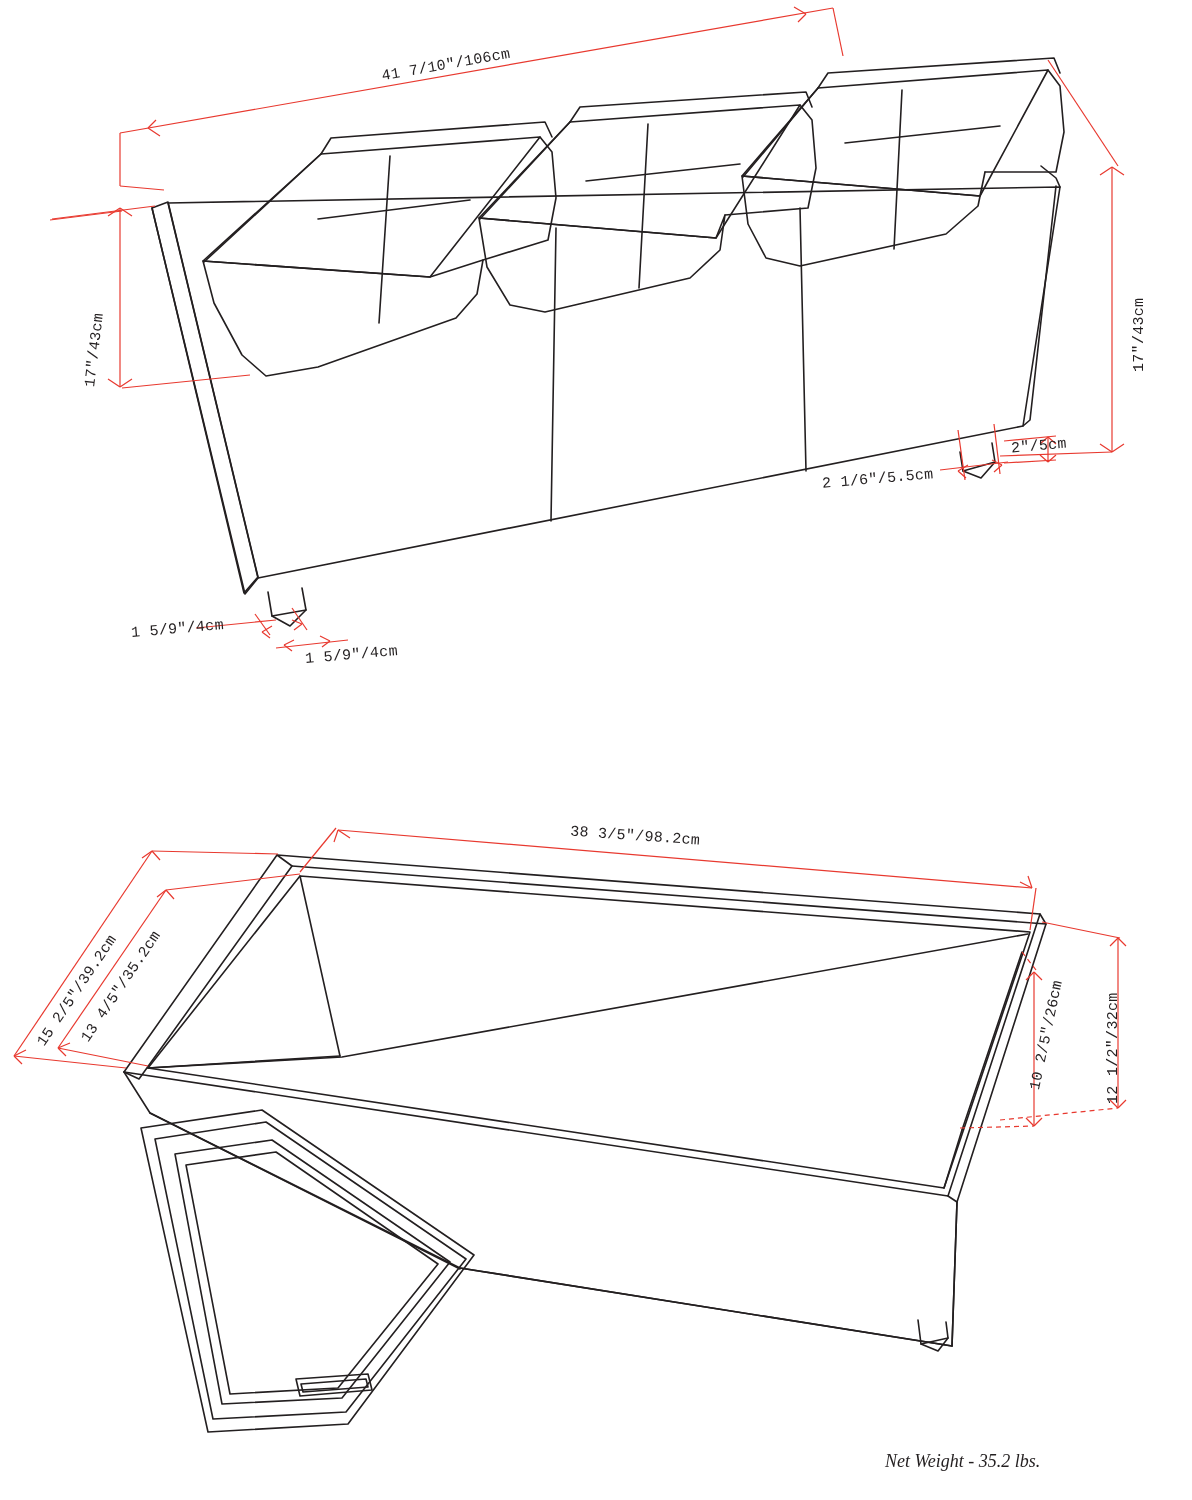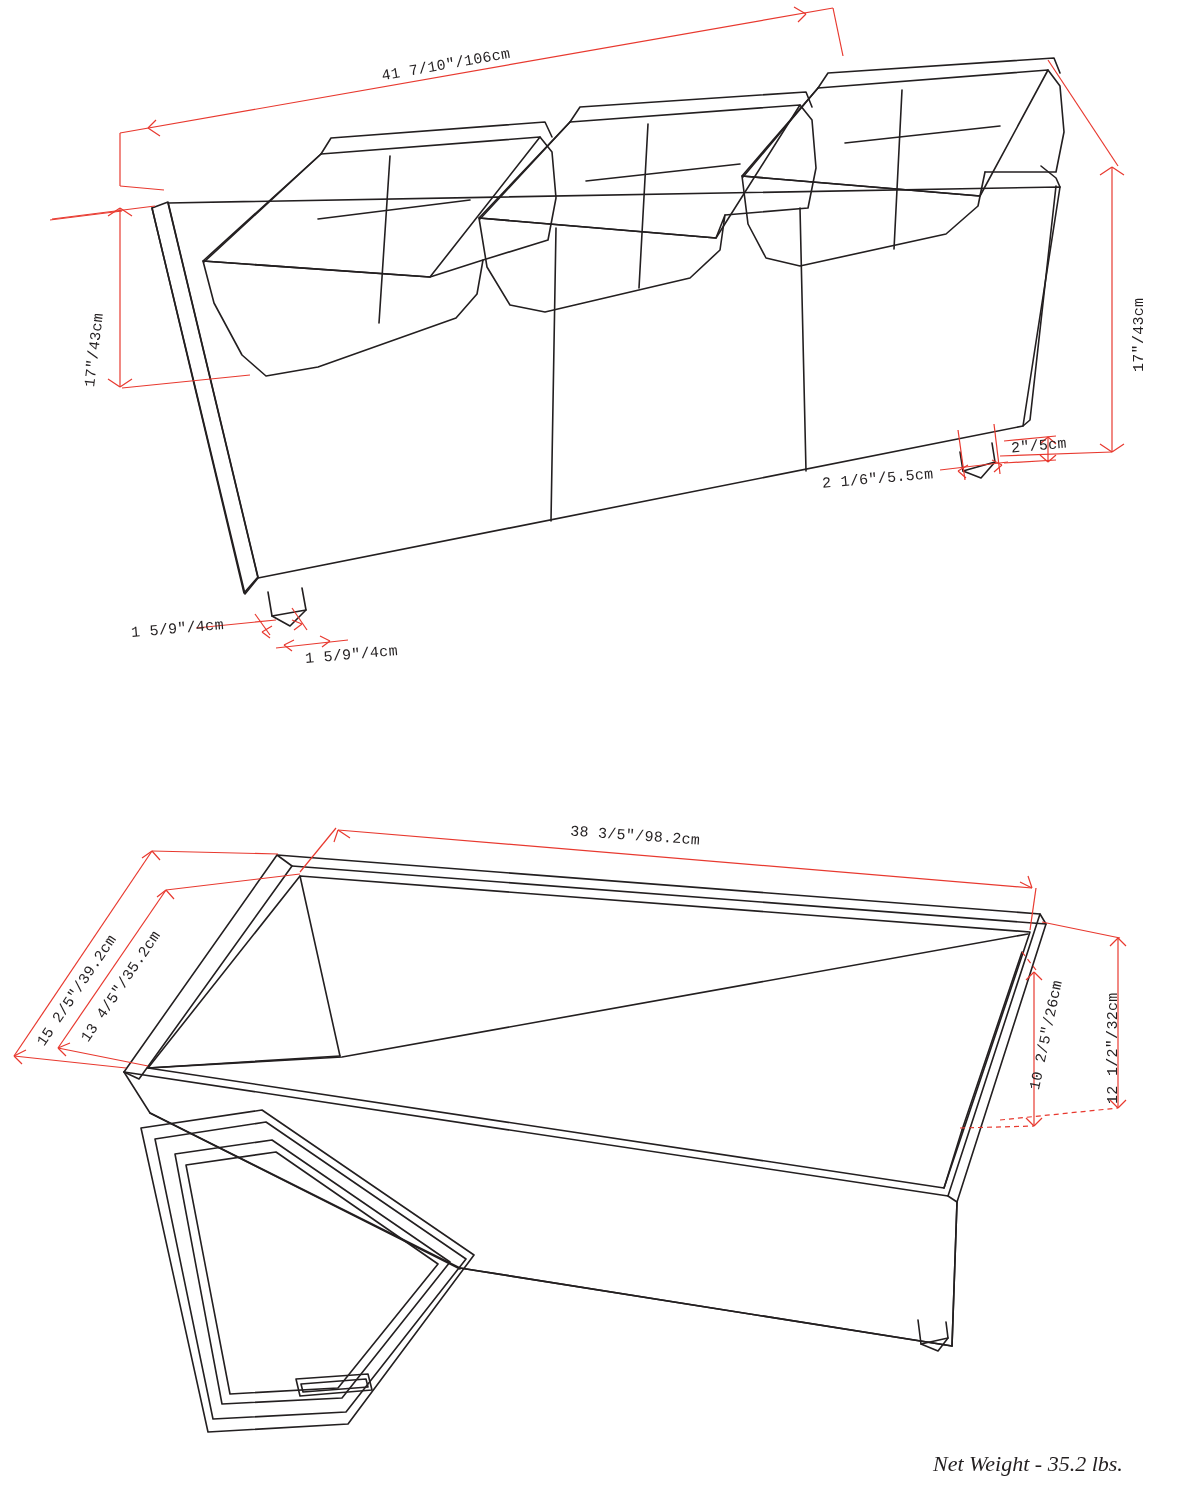--- a/index.html
+++ b/index.html
@@ -29,24 +29,23 @@
     font-family: "Liberation Mono", monospace;
     font-size: 15px;
     color: #231f20;
     white-space: nowrap;
     letter-spacing: 0.3px;
   }
   .netweight {
     position: absolute;
     font-family: "Liberation Serif", serif;
     font-style: italic;
-    font-size: 22px;
+    font-size: 18px;
     color: #231f20;
     white-space: nowrap;
-    margin-left: 48px;
   }
   .rot90ccw { transform: rotate(-90deg); transform-origin: left top; }
 </style>
 </head>
 <body>
 
 <div id="page">
 
   <svg class="layer" viewBox="0 0 1192 1500">
     <g fill="none" stroke="#231f20" stroke-width="1.6" stroke-linejoin="round" stroke-linecap="round">

